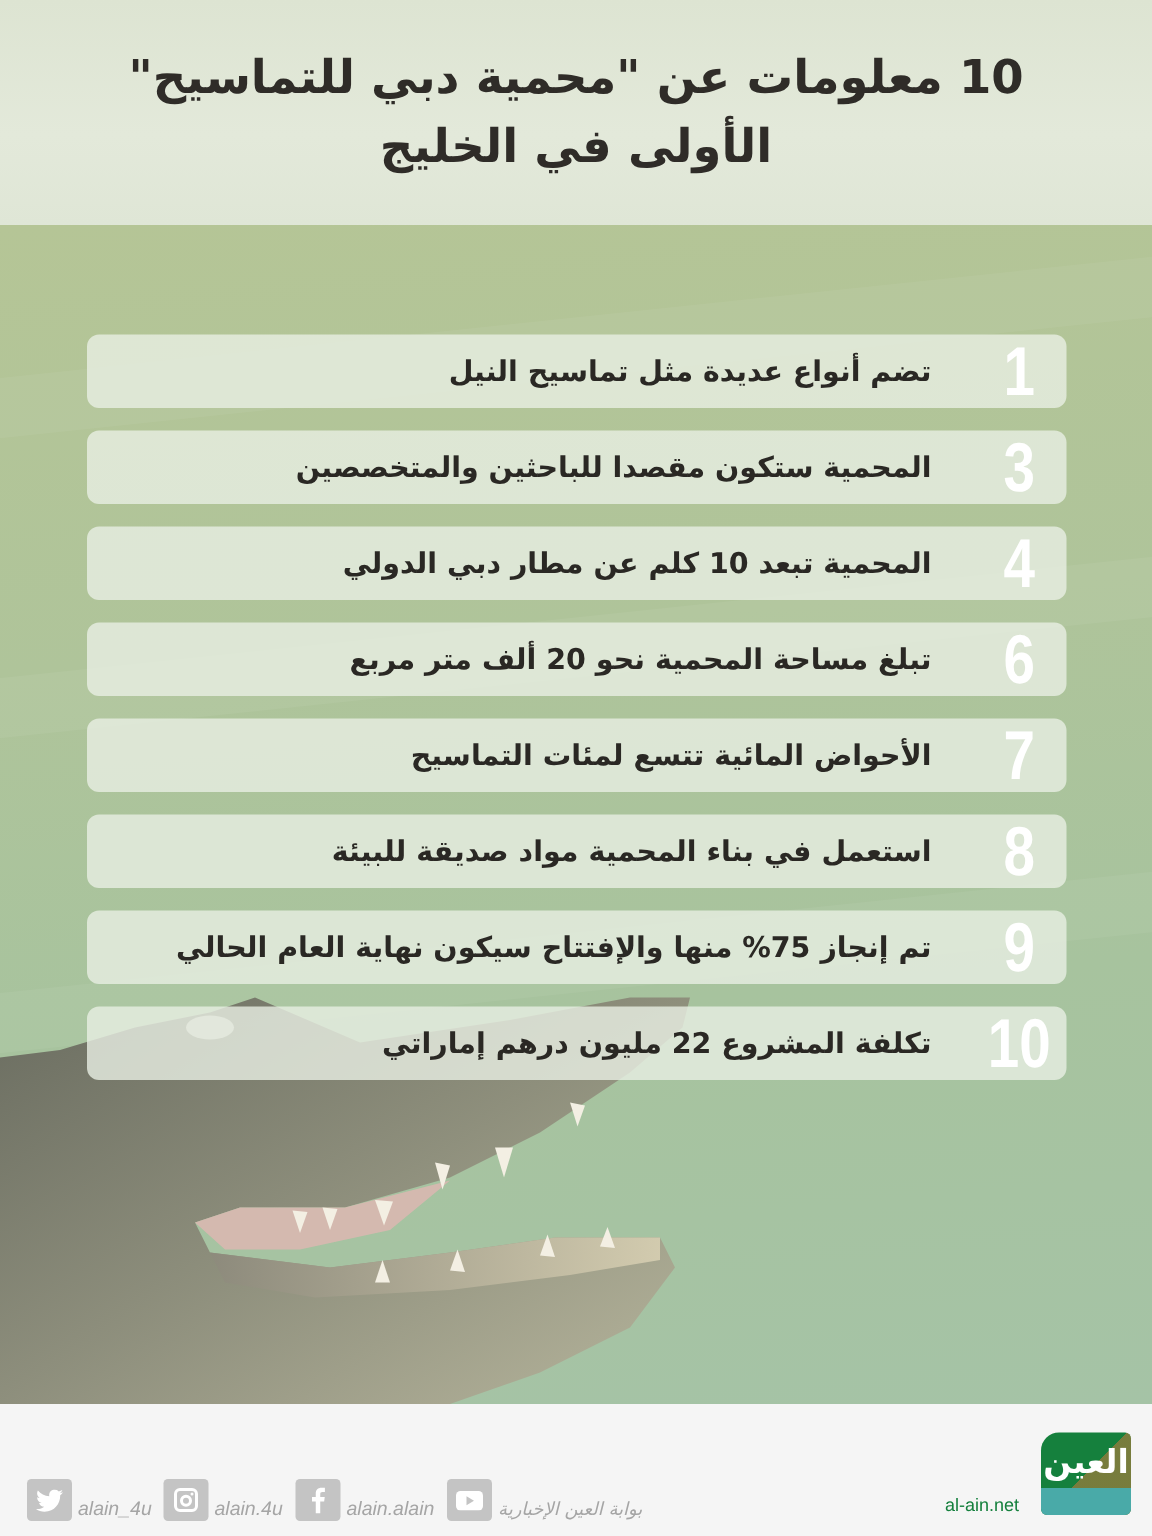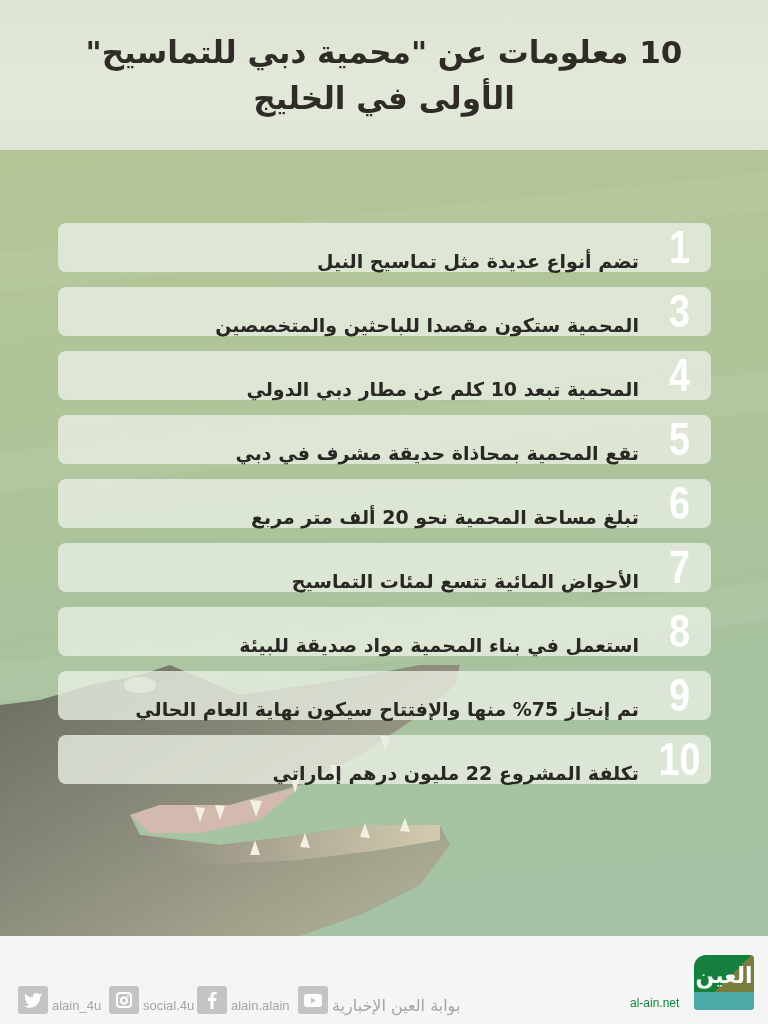--- a/index.html
+++ b/index.html
@@ -39,22 +39,23 @@
     }
     .cards {
       position: absolute; left: 58px; top: 73px; width: 653px;
     }
     .card {
       position: relative;
       height: 49px;
       margin-bottom: 15px;
       border-radius: 8px;
       background: rgba(233, 239, 228, 0.80);
-      display: flex; align-items: flex-end; justify-content: flex-end;
+      display: flex; align-items: center; justify-content: flex-end;
       direction: ltr;
+      gap: 18px;
     }
     .card .card-text {
       direction: rtl;
       font-family: "DejaVu Sans", sans-serif;
       font-weight: bold;
       font-size: 19px;
       color: #2a2824;
       padding-right: 14px;
       white-space: nowrap;
     }
@@ -78,22 +79,23 @@
       position: absolute; top: 50px; display: flex; align-items: flex-end;
     }
     .social .s-icon {
       width: 30px; height: 28px; border-radius: 3px; background: #c4c4c4;
       display: flex; align-items: center; justify-content: center;
     }
     .social .s-label {
       font-family: "Liberation Sans", sans-serif;
       font-size: 13px; color: #a5a5a5; margin-left: 4px; margin-bottom: 0px;
       line-height: 16px;
-    }
-    .social .s-label.ar { font-family: "DejaVu Sans", sans-serif; font-size: 16px; direction: rtl; }
+      font-style: italic;
+    }
+    .social .s-label.ar { font-family: "DejaVu Sans", sans-serif; font-size: 12px; direction: rtl; }
     .site-url {
       position: absolute; left: 630px; top: 60px;
       font-family: Liberation Sans, sans-serif; font-size: 12px; color: #15803d;
     }
     .logo {
       position: absolute; left: 694px; top: 19px; width: 60px; height: 55px;
       border-radius: 12px 4px 4px 4px; overflow: hidden;
       background: #15803d;
     }
     .logo .teal {
@@ -168,24 +170,20 @@
     </div>
     <div class="card">
       <span class="card-text">المحمية ستكون مقصدا للباحثين والمتخصصين</span>
       <span class="card-num">3</span>
     </div>
     <div class="card">
       <span class="card-text">المحمية تبعد 10 كلم عن مطار دبي الدولي</span>
       <span class="card-num">4</span>
     </div>
     <div class="card">
-      <span class="card-text">تقع المحمية بمحاذاة حديقة مشرف في دبي</span>
-      <span class="card-num">5</span>
-    </div>
-    <div class="card">
       <span class="card-text">تبلغ مساحة المحمية نحو 20 ألف متر مربع</span>
       <span class="card-num">6</span>
     </div>
     <div class="card">
       <span class="card-text">الأحواض المائية تتسع لمئات التماسيح</span>
       <span class="card-num">7</span>
     </div>
     <div class="card">
       <span class="card-text">استعمل في بناء المحمية مواد صديقة للبيئة</span>
       <span class="card-num">8</span>
@@ -211,21 +209,21 @@
     <span class="s-label">alain_4u</span>
   </div>
   <div class="social" style="left:109px">
     <span class="s-icon">
       <svg width="16" height="16" viewBox="0 0 16 16">
           <rect x="1" y="1" width="14" height="14" rx="3" fill="none" stroke="#fff" stroke-width="2"></rect>
           <circle cx="8" cy="8.5" r="3" fill="none" stroke="#fff" stroke-width="2"></circle>
           <circle cx="12" cy="4" r="1" fill="#fff"></circle>
         </svg>
     </span>
-    <span class="s-label">social.4u</span>
+    <span class="s-label">alain.4u</span>
   </div>
   <div class="social" style="left:197px">
     <span class="s-icon">
       <svg width="10" height="18" viewBox="0 0 10 18">
           <path d="M6.5 18V10h2.6l.4-3H6.5V5.1c0-.9.3-1.5 1.5-1.5H9.6V.9C9.3.9 8.4.8 7.3.8 5 .8 3.5 2.2 3.5 4.7V7H1v3h2.5v8z" fill="#fff"></path>
         </svg>
     </span>
     <span class="s-label">alain.alain</span>
   </div>
   <div class="social" style="left:298px">

